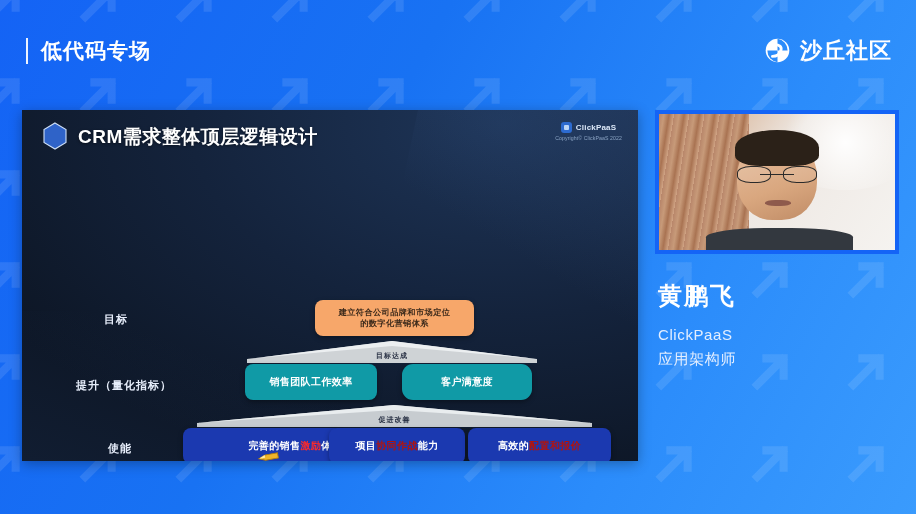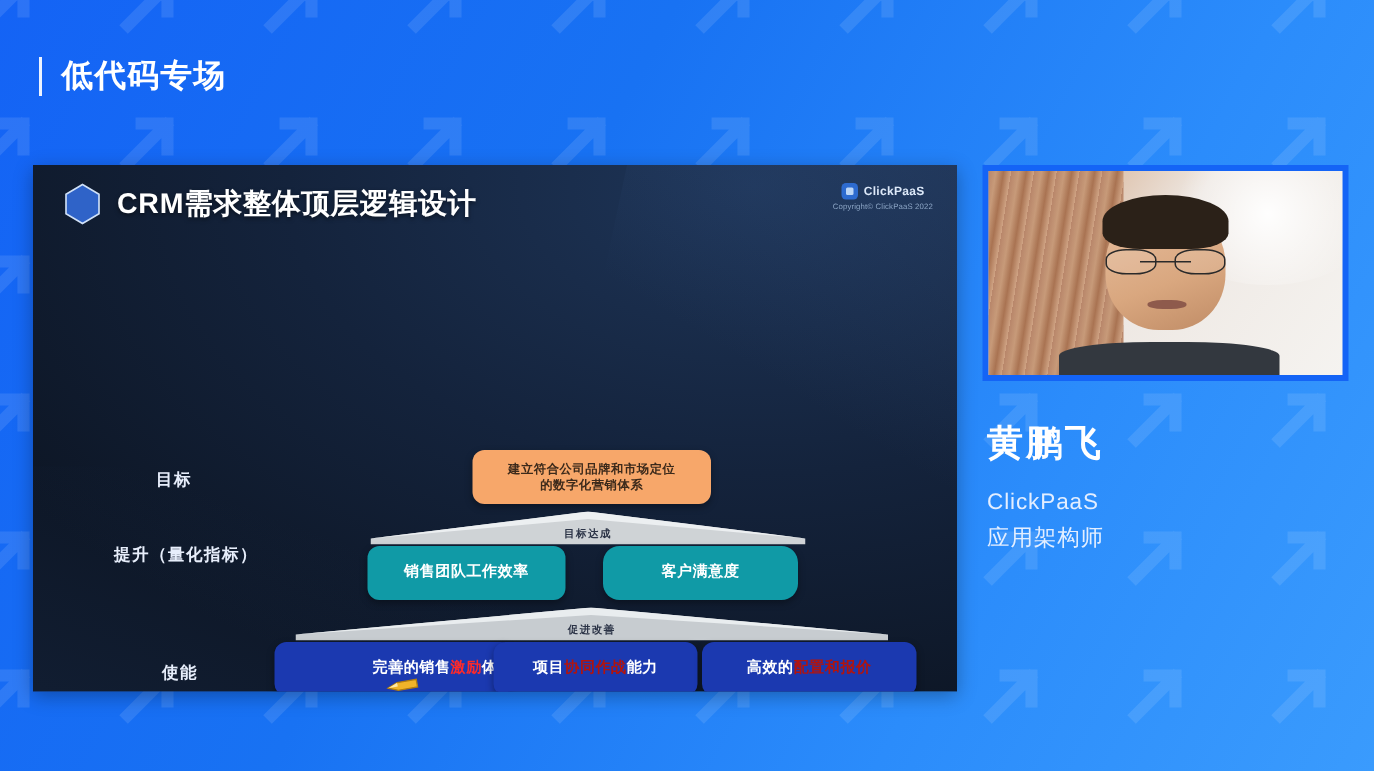--- a/index.html
+++ b/index.html
@@ -104,21 +104,21 @@
   }
   .cp-name { font-size: 8px; font-weight: 700; color: #dce8f8; letter-spacing: .2px; }
   .cp-copy { font-size: 5.2px; color: #8ba4c4; margin-top: 2px; letter-spacing: .1px; }
 
   
   .row-label {
     position: absolute; color: #e7eefb; font-size: 11px; font-weight: 600;
     letter-spacing: 1px; white-space: nowrap;
   }
   .rl-goal    { left: 82px;  top: 202px; }
-  .rl-improve { left: 54px;  top: 252px; text-align: center; }
+  .rl-improve { left: 54px;  top: 268px; text-align: center; }
   .rl-enable  { left: 86px;  top: 331px; }
 
   
   .box {
     position: absolute; border-radius: 7px;
     display: flex; align-items: center; justify-content: center;
     text-align: center; line-height: 1.35;
     font-weight: 600; letter-spacing: .4px;
   }
   .box-goal {
@@ -544,20 +544,31 @@
         <svg viewBox="0 0 40 40">
           <path d="M8 32 L30 10 M16 9 L31 9 L31 24" stroke="#ffffff" stroke-width="7" fill="none" stroke-linecap="square"></path>
         </svg>
       </div>
     </div>
 
   <div class="header">
     <div class="brand-left">
       <span class="divider-v"></span>
       <span class="brand-sub">低代码专场</span>
+    </div>
+    <div class="brand-right">
+      <span>
+        <svg class="logo-mark" viewBox="0 0 32 32" aria-hidden="true">
+          <path d="M16 2 A14 14 0 0 1 16 30 A14 14 0 0 1 16 2 Z" fill="#ffffff"></path>
+          <path d="M16 2 A14 14 0 0 1 28 16 L16 16 Z" fill="#2b8cfb"></path>
+          <path d="M16 30 A14 14 0 0 1 4 16 L16 16 Z" fill="#2b8cfb"></path>
+          <path d="M12 9 Q22 9 20 16 Q18 23 10 23" stroke="#ffffff" stroke-width="3.4" fill="none" stroke-linecap="round"></path>
+        </svg>
+      </span>
+      <span class="logo-text">沙丘社区</span>
     </div>
   </div>
 
   <div class="slide">
     <div class="slide-bg-streak"></div>
     <div class="slide-bg-streak2"></div>
 
     <div class="slide-head">
       <span>
         <svg class="hex" viewBox="0 0 26 28" aria-hidden="true">

